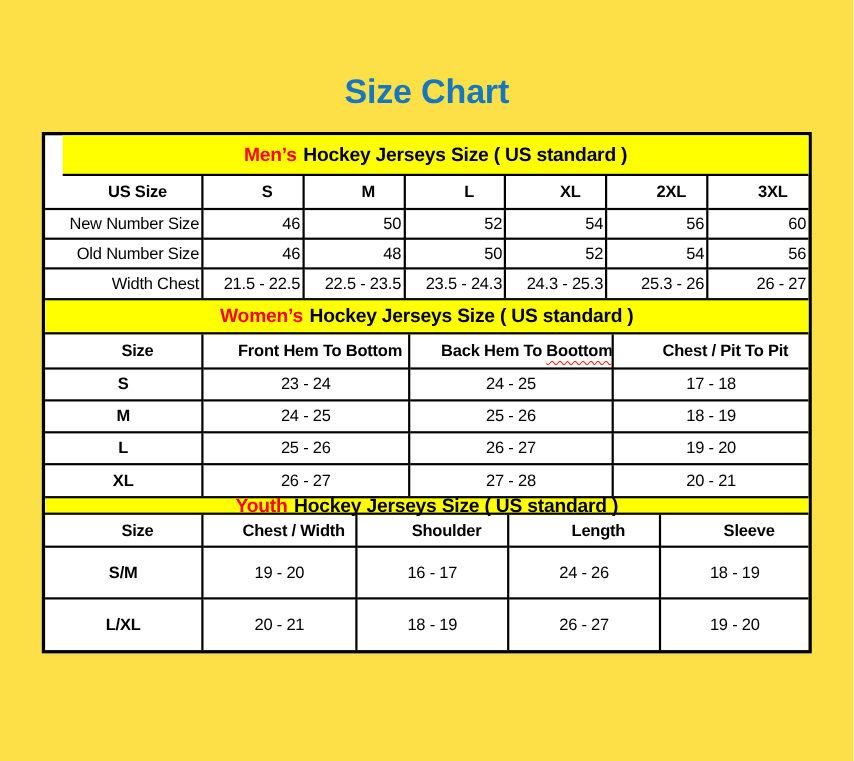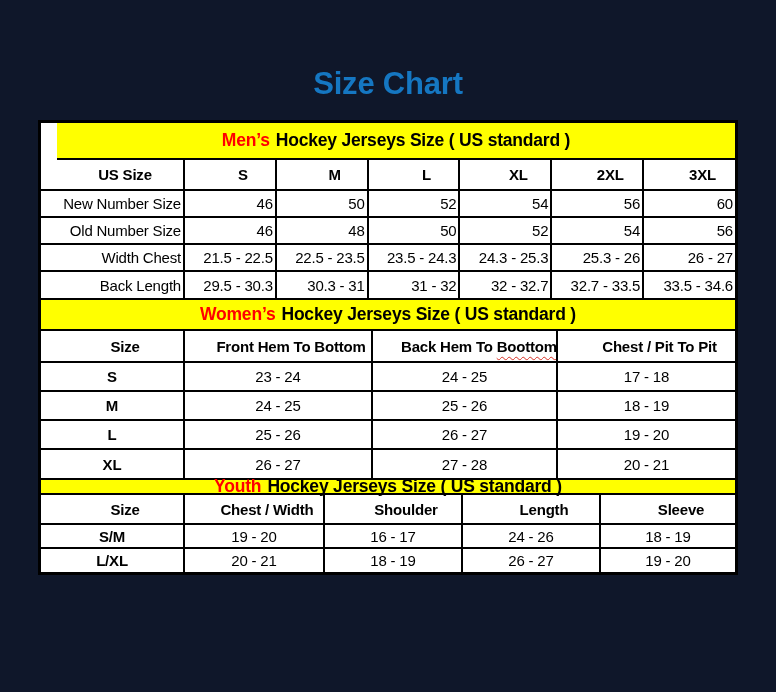--- a/index.html
+++ b/index.html
@@ -2,21 +2,21 @@
 <html><head>
 <meta charset="utf-8">
 <style>
   * { box-sizing: border-box; }
   html,body { margin:0; padding:0; background:#ffffff; }
   body {
     width:776px; height:692px;
     font-family:"Liberation Sans", sans-serif;
     color:#000;
   }
-  .canvas { position:relative; width:776px; height:692px; background:#0f172a; overflow:hidden; }
+  .canvas { position:relative; width:776px; height:692px; background:#fde047; overflow:hidden; }
 
   .page-title {
     position:absolute; top:66px; left:0; width:100%;
     text-align:center;
     font-size:31px; font-weight:bold;
     letter-spacing:-0.2px;
     color:#1577c2;
   }
 
   .chart-wrap {
@@ -50,21 +50,21 @@
   tr > *:first-child { border-left:none; }
   tr > *:last-child  { border-right:none; }
   tr:first-child > * { border-top:none;padding-left:28px; }
   tr:last-child  > * { border-bottom:none; }
 
   .mens   tr.head td, .mens   tr.head th { height:30px; }
   .mens   tr.data > * { height:27px;text-align:right; }
   .womens tr.head > * { height:31px; }
   .womens tr.data > * { height:29px; }
   .youth  tr.head > * { height:29px; }
-  .youth  tr.data > * { height:24px; }
+  .youth  tr.data > * { height:47px; }
 
   .wavy {
     text-decoration:underline;
     text-decoration-style:wavy;
     text-decoration-color:#d93025;
     text-decoration-thickness:1px;
     text-underline-offset:4px;
   }
 </style>
 </head>
@@ -120,29 +120,20 @@
       </tr>
       <tr class="data">
         <td>Width Chest</td>
         <td>21.5 - 22.5</td>
         <td>22.5 - 23.5</td>
         <td>23.5 - 24.3</td>
         <td>24.3 - 25.3</td>
         <td>25.3 - 26</td>
         <td>26 - 27</td>
       </tr>
-      <tr class="data">
-        <td>Back Length</td>
-        <td>29.5 - 30.3</td>
-        <td>30.3 - 31</td>
-        <td>31 - 32</td>
-        <td>32 - 32.7</td>
-        <td>32.7 - 33.5</td>
-        <td>33.5 - 34.6</td>
-      </tr>
     </tbody>
       </table>
 
     <div class="band band-womens">
       <span class="hl">Women’s</span>
       <span>Hockey Jerseys Size ( US standard )</span>
     </div>
     <table class="womens">
       <colgroup>
           <col style="width:143px">

